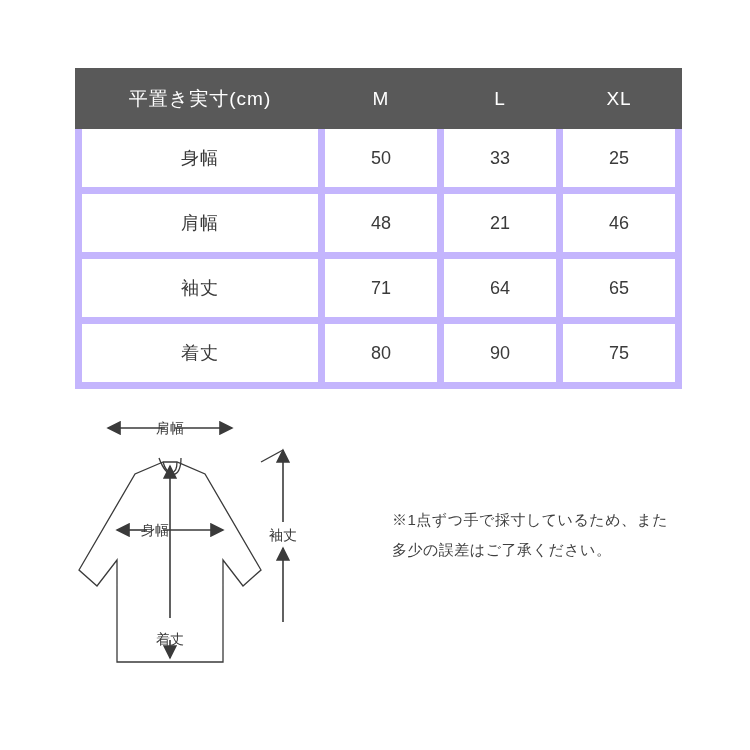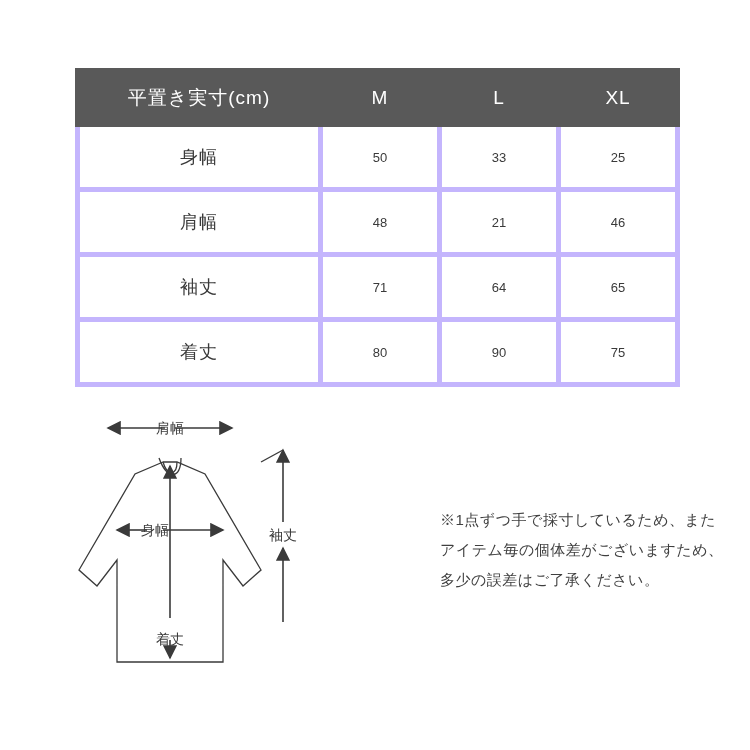--- a/index.html
+++ b/index.html
@@ -24,21 +24,21 @@
     top: 68px;
     width: 600px;
   }
   table.size-table {
     border-collapse: collapse;
     width: 600px;
     table-layout: fixed;
   }
   table.size-table th,
   table.size-table td {
-    border: 5px solid #c4b5fd;
+    border: 7px solid #c4b5fd;
     text-align: center;
     vertical-align: middle;
     font-weight: normal;
   }
   table.size-table thead th {
     background: #595959;
     color: #ffffff;
     height: 54px;
     font-size: 19px;
     letter-spacing: 1px;
@@ -55,21 +55,21 @@
     height: 65px;
     font-size: 18px;
     color: #3a3a3a;
     background: #ffffff;
   }
   table.size-table tbody td.rowlabel {
     font-size: 18px;
     letter-spacing: 1px;
   }
   table.size-table tbody td.value {
-    font-size: 13px;
+    font-size: 18px;
   }
 
   
   .illustration {
     position: absolute;
     left: 55px;
     top: 400px;
     width: 330px;
     height: 300px;
   }
@@ -79,21 +79,21 @@
   .note {
     position: absolute;
     left: 392px;
     top: 505px;
     width: 330px;
     font-size: 15px;
     line-height: 2.0;
     color: #3f3f3f;
     letter-spacing: 0.5px;
   }
-  .note div { white-space: nowrap; margin-left: 48px; }
+  .note div { white-space: nowrap; }
 </style>
 </head>
 <body>
 
 <div class="size-table-wrap">
   <table class="size-table">
     <thead>
       <tr>
         <th class="corner">平置き実寸(cm)</th>
         <th class="sizecol">M</th>
@@ -181,15 +181,14 @@
       <line x1="228" y1="222" x2="228" y2="148" marker-end="url(#arrH)"></line>
       <line x1="228" y1="122" x2="228" y2="50" marker-end="url(#arrH)"></line>
       <line x1="228" y1="50" x2="206" y2="62" stroke-width="1.4"></line>
     </g>
     <text x="228" y="140" text-anchor="middle" font-family="'Liberation Sans', sans-serif" font-size="14" fill="#3a3a3a">袖丈</text>
   </svg>
 </div>
 
 <div class="note">
   <div>※1点ずつ手で採寸しているため、また</div>
-  <div>アイテム毎の個体差がございますため、</div>
   <div>多少の誤差はご了承ください。</div>
 </div>
 
 </body></html>

